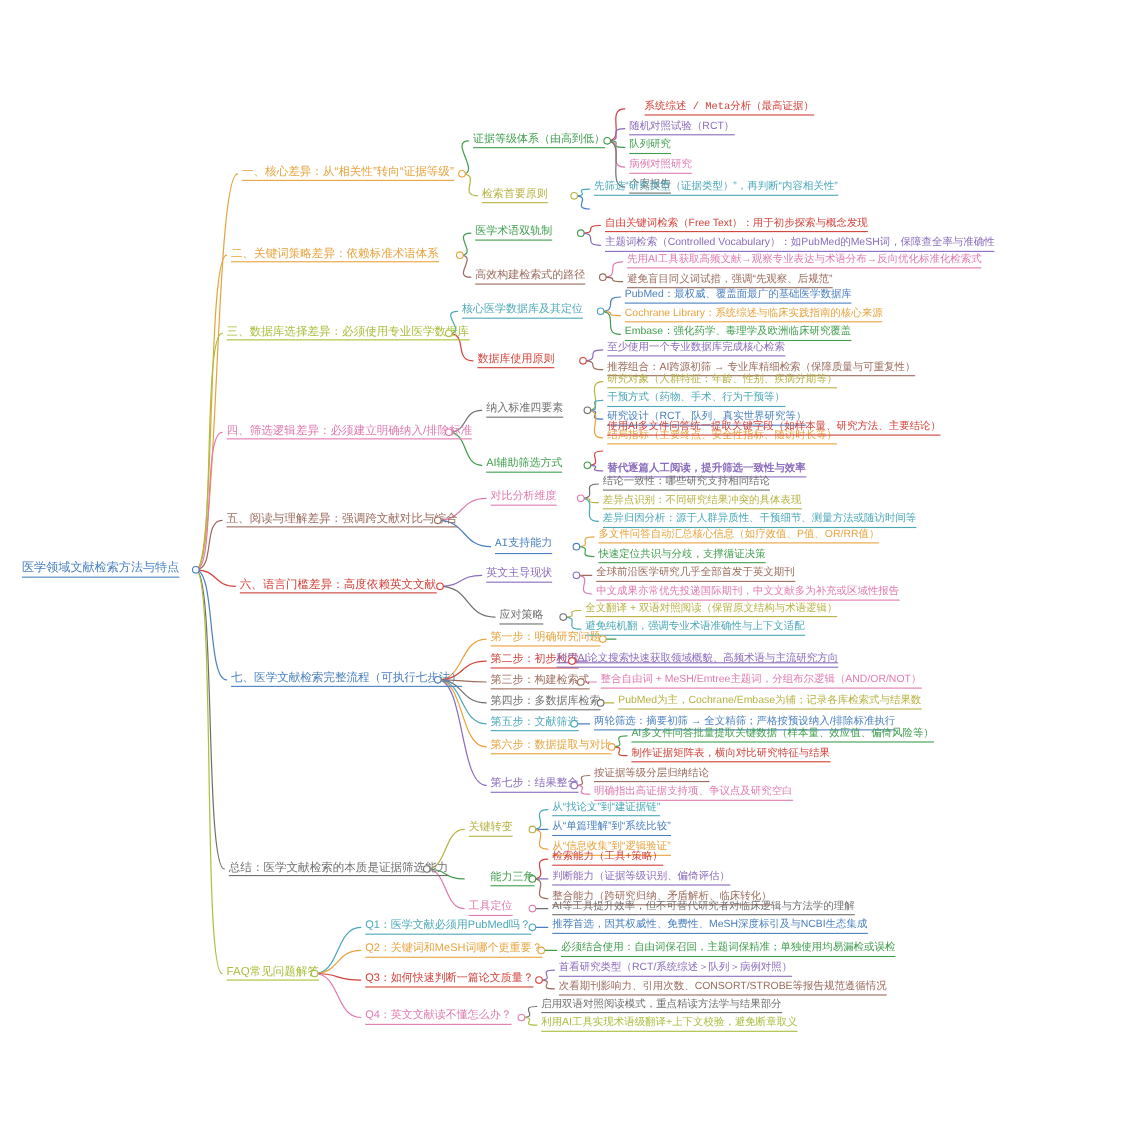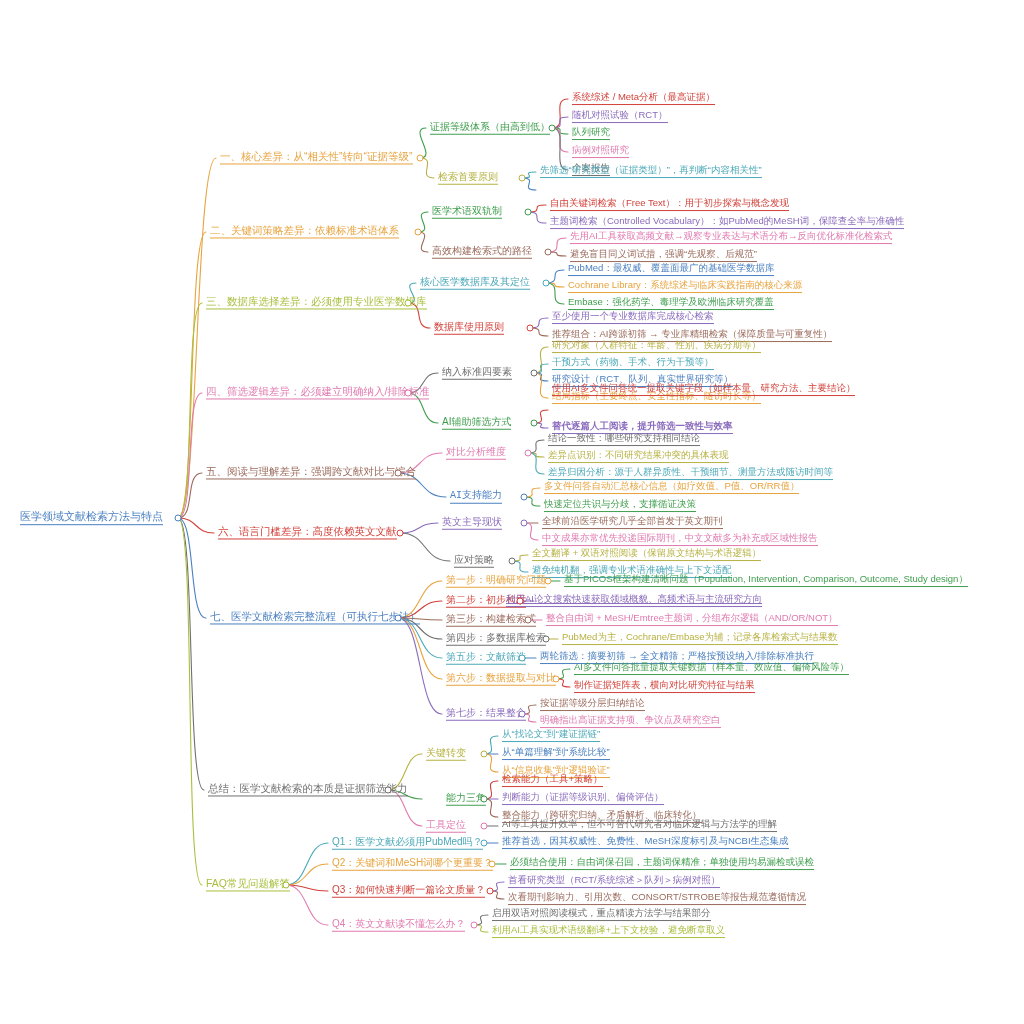--- a/index.html
+++ b/index.html
@@ -158,21 +158,21 @@
   <div class="node lvl0" style="left: 18px; top: 518px; color: rgb(74, 128, 192);">
       <span class="u">医学领域文献检索方法与特点</span>
     </div>
 
   <div class="node lvl1" style="left: 218px; top: 158px; color: rgb(232, 163, 61);">
       <span class="u">一、核心差异：从“相关性”转向“证据等级”</span>
     </div>
   <div class="node lvl2" style="left: 428px; top: 128px; color: rgb(63, 158, 77);">
       <span class="u">证据等级体系（由高到低）</span>
     </div>
-  <div class="node lvl3" style="left: 570px; top: 99px; color: rgb(210, 65, 58);">
+  <div class="node lvl3" style="left: 584px; top: 99px; color: rgb(210, 65, 58); font-family: Liberation Mono, monospace;">
       <span class="u">系统综述 / Meta分析（最高证据）</span>
     </div>
   <div class="node lvl3" style="left: 570px; top: 117px; color: rgb(138, 107, 189);">
       <span class="u">随机对照试验（RCT）</span>
     </div>
   <div class="node lvl3" style="left: 570px; top: 134px; color: rgb(63, 158, 77);">
       <span class="u">队列研究</span>
     </div>
   <div class="node lvl3" style="left: 570px; top: 152px; color: rgb(224, 122, 176);">
       <span class="u">病例对照研究</span>
@@ -307,23 +307,20 @@
     </div>
   <div class="node lvl3" style="left: 530px; top: 572px; color: rgb(74, 168, 184);">
       <span class="u">避免纯机翻，强调专业术语准确性与上下文适配</span>
     </div>
 
   <div class="node lvl1" style="left: 208px; top: 618px; color: rgb(74, 128, 192);">
       <span class="u">七、医学文献检索完整流程（可执行七步法）</span>
     </div>
   <div class="node lvl2" style="left: 444px; top: 581px; color: rgb(232, 163, 61);">
       <span class="u">第一步：明确研究问题</span>
-    </div>
-  <div class="node lvl3" style="left: 562px; top: 581px; color: rgb(63, 158, 77);">
-      <span class="u">基于PICOS框架构建清晰问题（Population, Intervention, Comparison, Outcome, Study design）</span>
     </div>
   <div class="node lvl2" style="left: 444px; top: 601px; color: rgb(210, 65, 58);">
       <span class="u">第二步：初步检索</span>
     </div>
   <div class="node lvl3" style="left: 504px; top: 601px; color: rgb(138, 107, 189); text-decoration: underline;">
       <span class="u">利用AI论文搜索快速获取领域概貌、高频术语与主流研究方向</span>
     </div>
   <div class="node lvl2" style="left: 444px; top: 620px; color: rgb(155, 107, 92);">
       <span class="u">第三步：构建检索式</span>
     </div>

